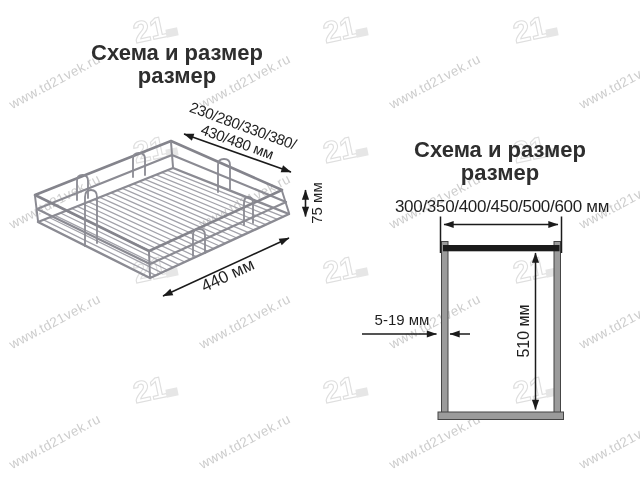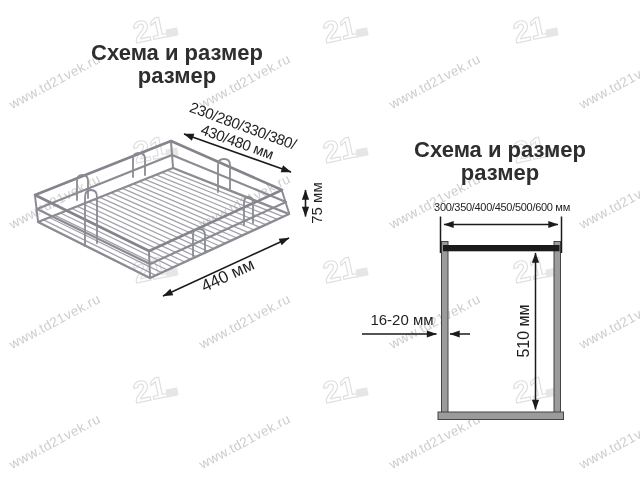--- a/index.html
+++ b/index.html
@@ -9,21 +9,21 @@
   .layer{position:absolute;left:0;top:0;}
   .title{position:absolute;transform:translate(-50%,-50%);text-align:center;
          font-size:22px;font-weight:700;color:#2e2e2e;line-height:23px;white-space:nowrap;}
   .lbl{position:absolute;text-align:center;color:#1f1f1f;white-space:nowrap;line-height:1.1;}
   .lbl-basket-width{left:240px;top:134px;font-size:15px;letter-spacing:-0.3px;
       transform:translate(-50%,-50%) rotate(20deg);}
   .lbl-440{left:228px;top:276px;font-size:17px;
       transform:translate(-50%,-50%) rotate(-25deg);}
   .lbl-75{left:317px;top:203px;font-size:15px;
       transform:translate(-50%,-50%) rotate(-90deg);}
-  .lbl-cab-width{left:502px;top:207px;font-size:11px;letter-spacing:-0.3px;
+  .lbl-cab-width{left:502px;top:207px;font-size:17px;letter-spacing:-0.3px;
       transform:translate(-50%,-50%);}
   .lbl-1619{left:402px;top:320px;font-size:15px;
       transform:translate(-50%,-50%);}
   .lbl-510{left:524px;top:331px;font-size:16px;
       transform:translate(-50%,-50%) rotate(-90deg);}
   .wm-text{font-family:"Liberation Sans",sans-serif;font-size:13.5px;fill:#cdcdcd;letter-spacing:0.4px;}
   .wm-logo{font-family:"Liberation Sans",sans-serif;font-size:30px;font-weight:700;
            fill:#ffffff;stroke:#dedede;stroke-width:1.1px;}
 </style>
 </head>
@@ -140,16 +140,16 @@
     <div>230/280/330/380/</div>
     <div>430/480 мм</div>
   </div>
 
   <div class="lbl lbl-440">440 мм</div>
 
   <div class="lbl lbl-75">75 мм</div>
 
   <div class="lbl lbl-cab-width">300/350/400/450/500/600 мм</div>
 
-  <div class="lbl lbl-1619">16-20 мм</div>
+  <div class="lbl lbl-1619">5-19 мм</div>
 
   <div class="lbl lbl-510">510 мм</div>
 </div>
 
 </body></html>

